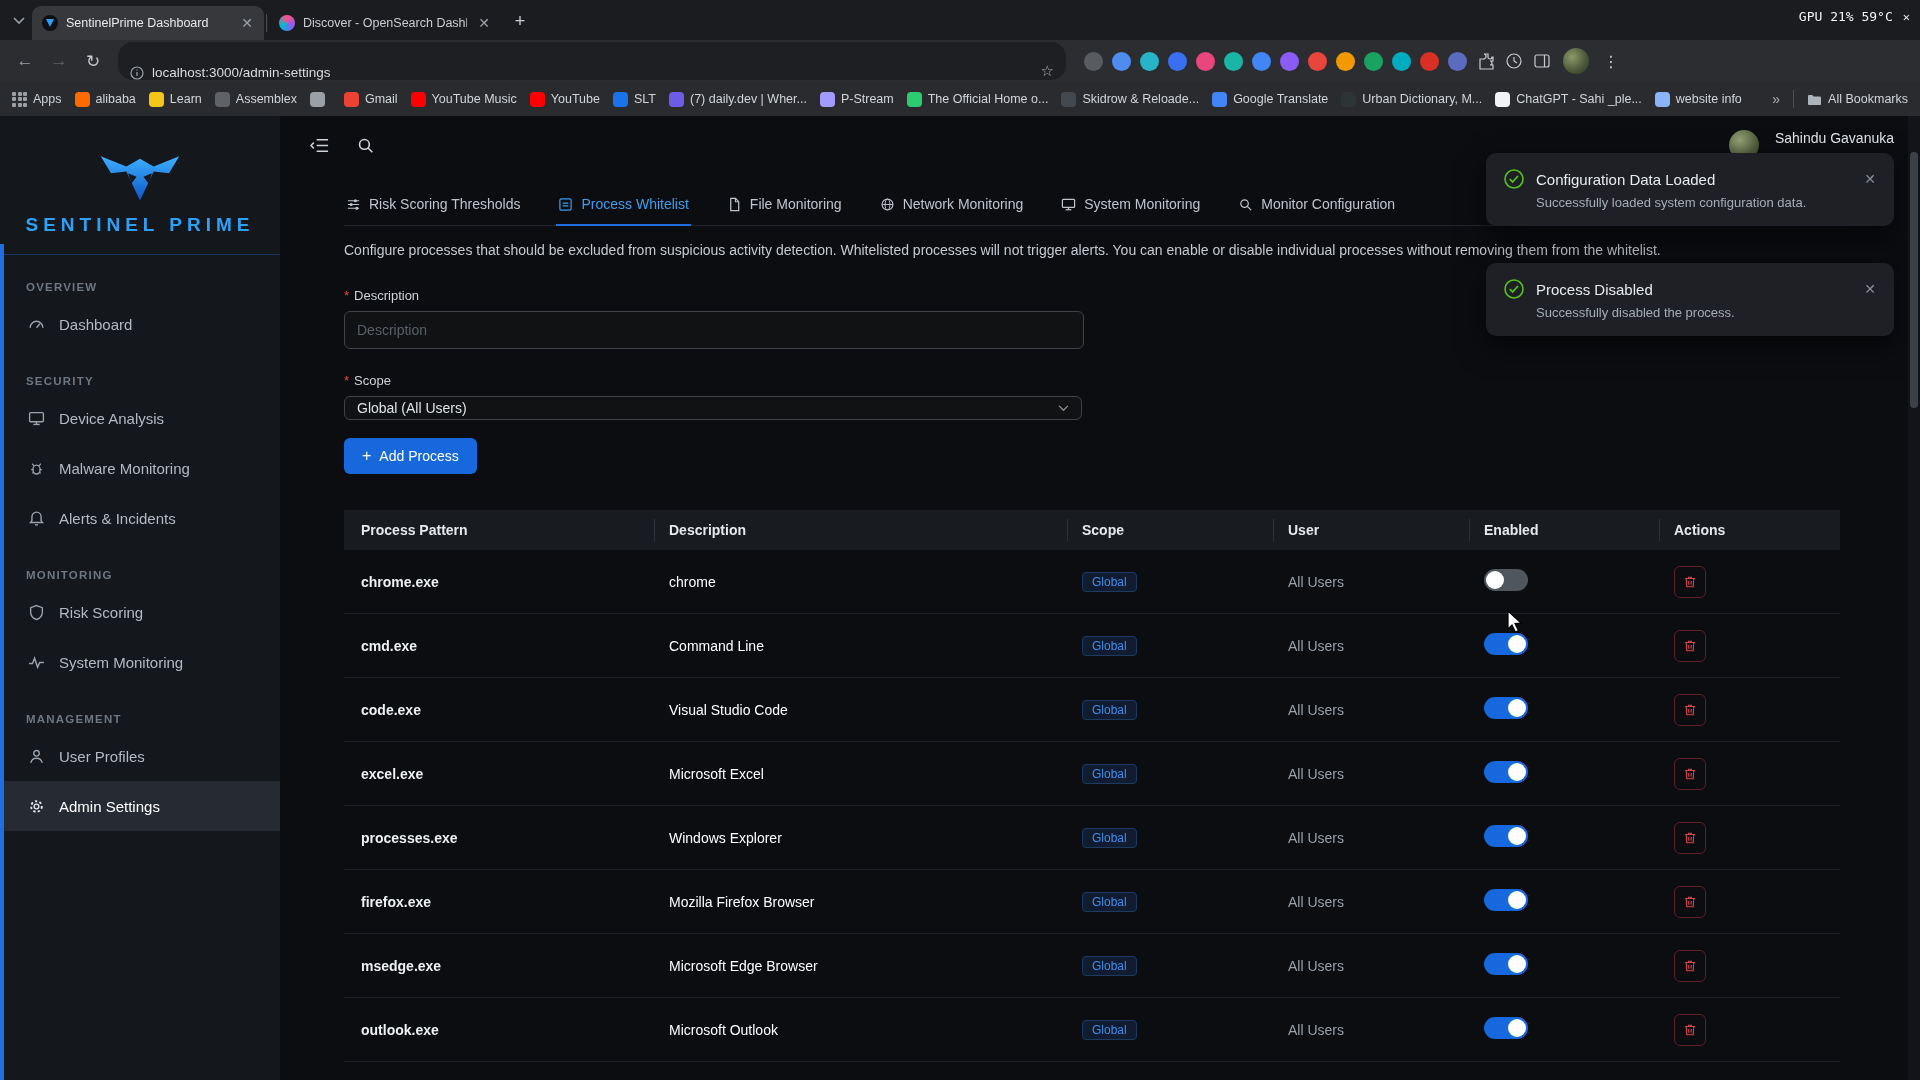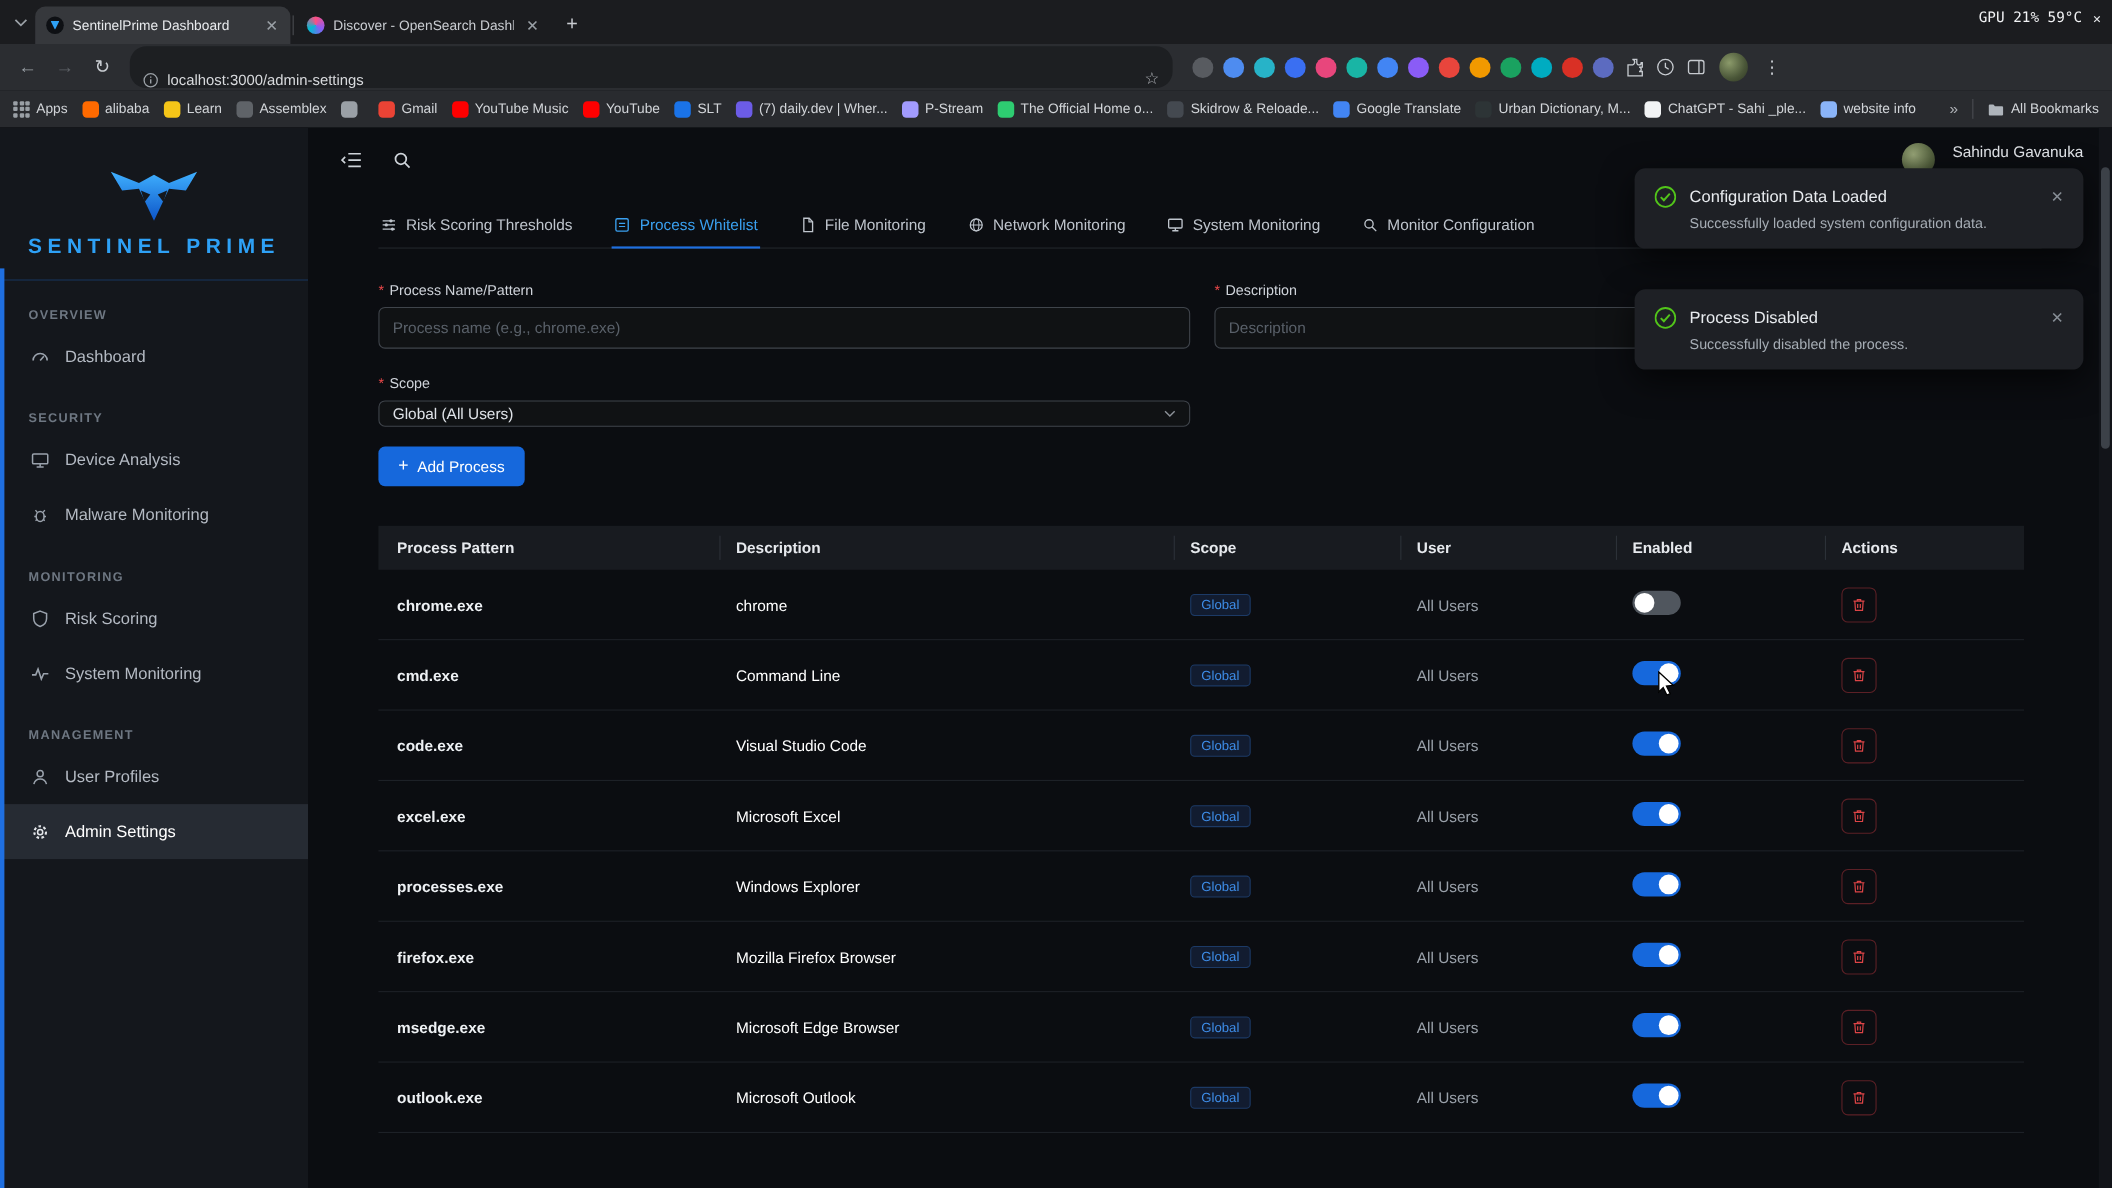--- a/index.html
+++ b/index.html
@@ -361,20 +361,27 @@
         </svg>
       <span>Device Analysis</span>
     </div>
     <div class="side-item">
       <svg class="si-icon" width="17" height="17" viewBox="0 0 16 16">
           <ellipse cx="8" cy="9" rx="3.4" ry="4.2" fill="none" stroke="currentColor" stroke-width="1.3"></ellipse>
           <path d="M5.5 5.5 4 3.5M10.5 5.5 12 3.5M3 9h2M11 9h2M4 12.5l1.6-1M12 12.5l-1.6-1" stroke="currentColor" stroke-width="1.2" fill="none"></path>
         </svg>
       <span>Malware Monitoring</span>
     </div>
+    <div class="side-item">
+      <svg class="si-icon" width="17" height="17" viewBox="0 0 16 16">
+          <path d="M8 2a4.3 4.3 0 0 1 4.3 4.3V10l1.4 1.8H2.3L3.7 10V6.3A4.3 4.3 0 0 1 8 2z" fill="none" stroke="currentColor" stroke-width="1.3"></path>
+          <path d="M6.8 13.5a1.3 1.3 0 0 0 2.4 0" fill="none" stroke="currentColor" stroke-width="1.2"></path>
+        </svg>
+      <span>Alerts &amp; Incidents</span>
+    </div>
 
     <div class="sec-label">MONITORING</div>
     <div class="side-item">
       <svg class="si-icon" width="17" height="17" viewBox="0 0 16 16">
           <path d="M8 1.5l5.5 2v4.2c0 3.4-2.3 5.8-5.5 6.9-3.2-1.1-5.5-3.5-5.5-6.9V3.5z" fill="none" stroke="currentColor" stroke-width="1.3"></path>
         </svg>
       <span>Risk Scoring</span>
     </div>
     <div class="side-item">
       <svg class="si-icon" width="17" height="17" viewBox="0 0 16 16">
@@ -459,26 +466,23 @@
         </div>
         <div class="apptab">
           <svg width="15" height="15" viewBox="0 0 16 16">
               <circle cx="7" cy="7" r="4" fill="none" stroke="currentColor" stroke-width="1.3"></circle>
               <line x1="10" y1="10" x2="14" y2="14" stroke="currentColor" stroke-width="1.3"></line>
             </svg>
           <span>Monitor Configuration</span>
         </div>
       </div>
 
+      <p class="desc">Configure processes that should be excluded from suspicious activity detection. Whitelisted processes will not trigger alerts. You can enable or disable individual processes without removing them from the whitelist.</p>
 
       <div class="form-row">
-        <div class="w1">
-          <div class="field-label"><span class="req">*</span><span>Process Name/Pattern</span></div>
-          <input class="tinput" placeholder="Process name (e.g., chrome.exe)" style="">
-        </div>
         <div class="w2">
           <div class="field-label"><span class="req">*</span><span>Description</span></div>
           <input class="tinput" placeholder="Description" style="">
         </div>
       </div>
 
       <div class="scope-wrap">
         <div class="field-label"><span class="req">*</span><span>Scope</span></div>
         <div class="select">
           <span>Global (All Users)</span>

